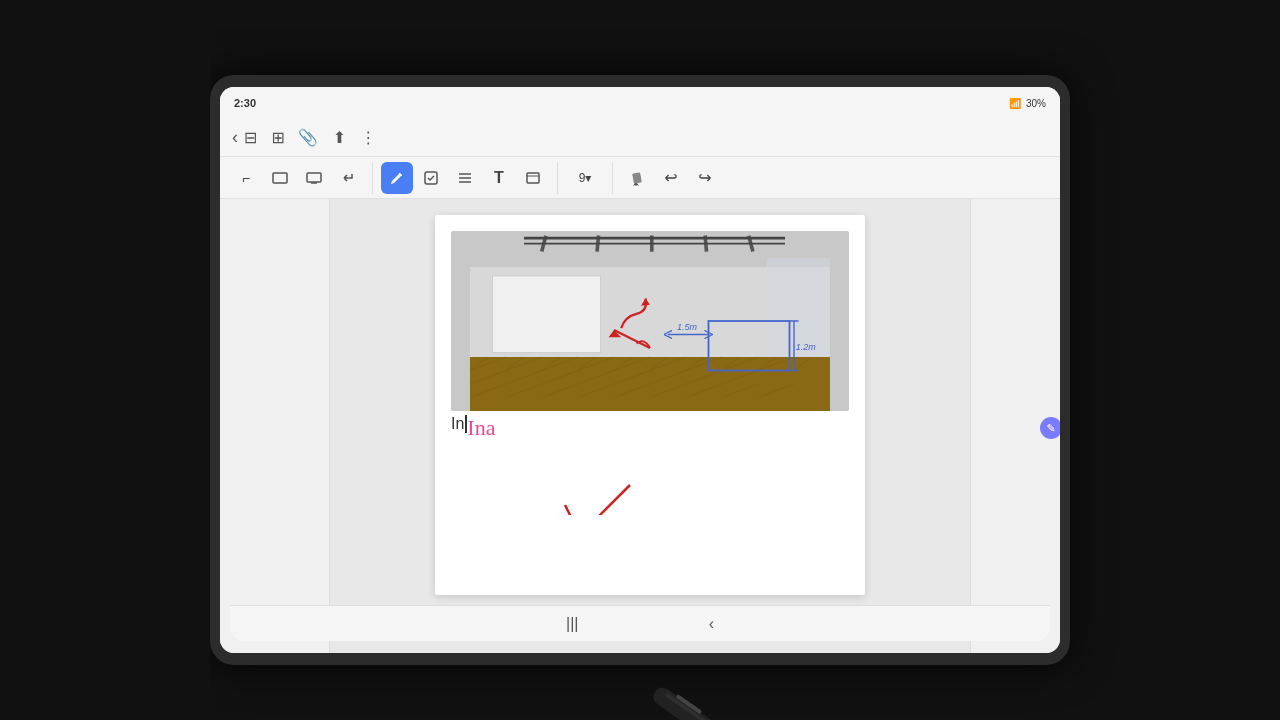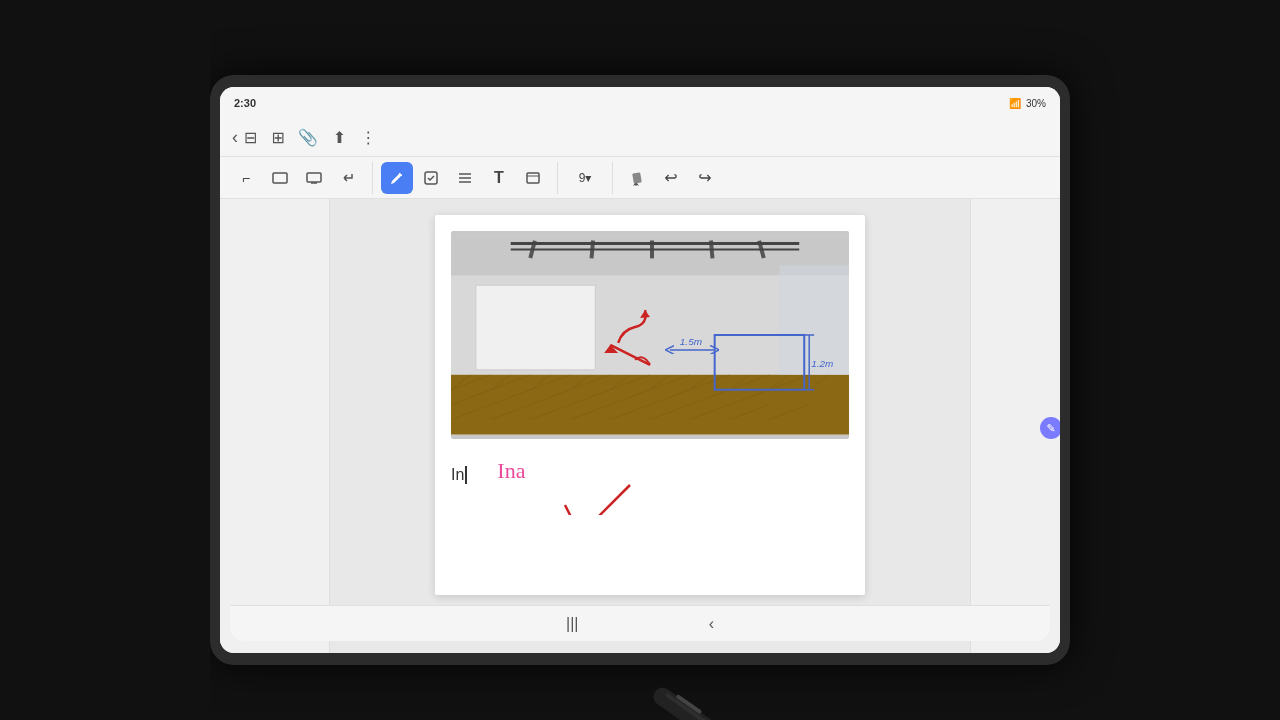--- a/index.html
+++ b/index.html
@@ -191,39 +191,37 @@
       background: white;
       border-radius: 2px;
       box-shadow: 0 2px 8px rgba(0,0,0,0.15);
       position: relative;
       padding: 16px;
     }
 
     
     .gallery-image {
       width: 100%;
-      height: 208px;
+      height: 180px;
       background: #c8c8c8;
       border-radius: 2px;
       overflow: hidden;
       position: relative;
     }
 
     
     .gallery-svg {
       width: 100%;
       height: 100%;
     }
 
     
     .text-area-below {
-      margin-top: 19px;
-      display: flex;
-      gap: 30px;
-      align-items: flex-end;
+      margin-top: 4px;
+      display: flex;
     }
     .text-cursor-area {
       display: flex;
       align-items: flex-start;
     }
     .typed-text {
       font-size: 16px;
       color: #333;
       font-weight: 400;
     }

